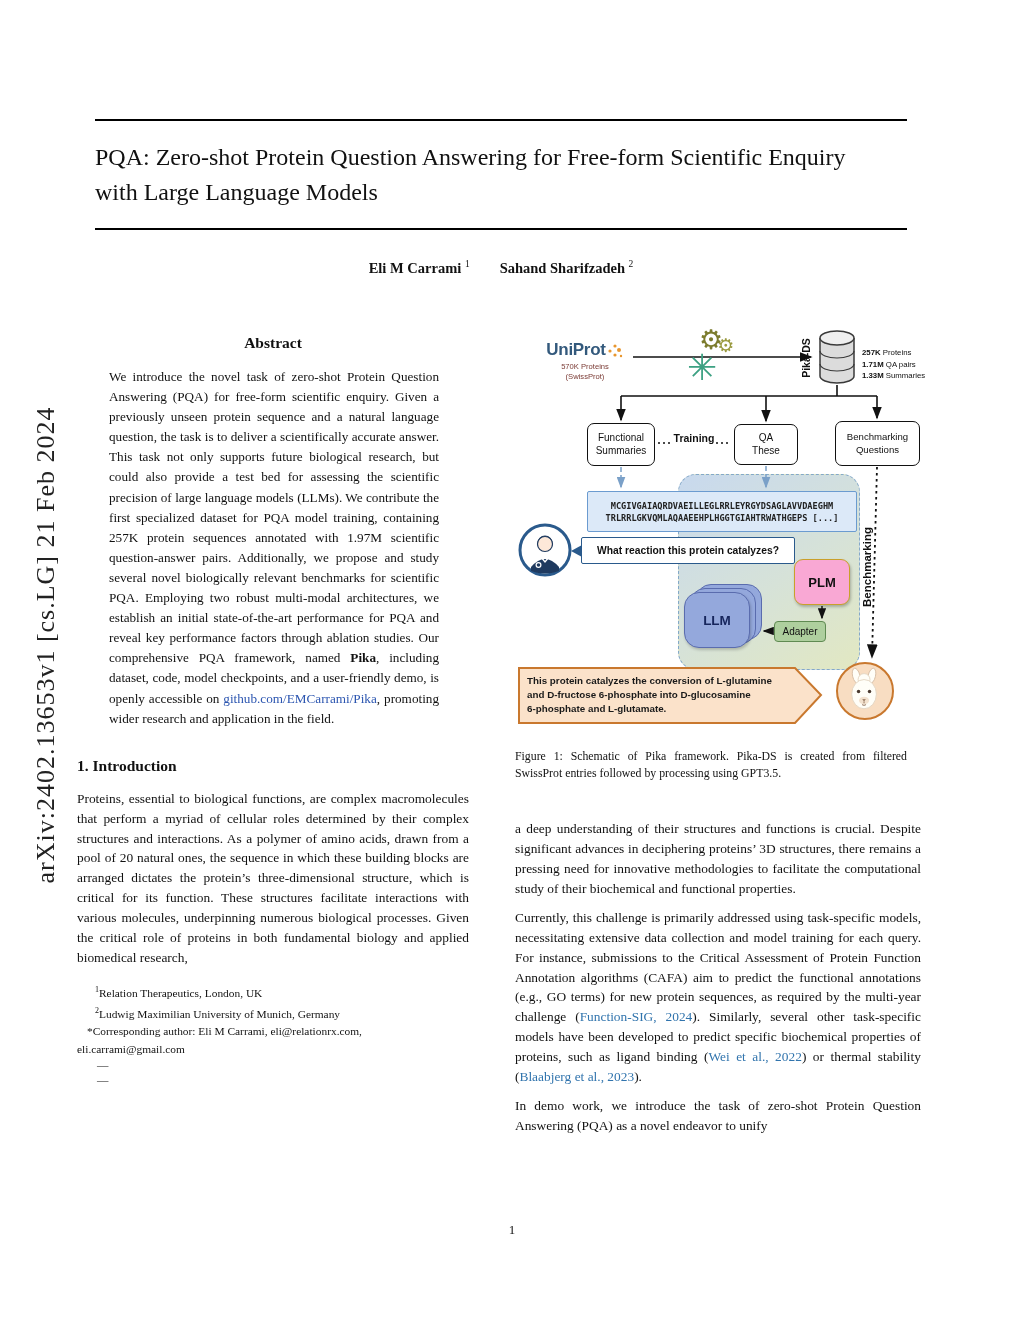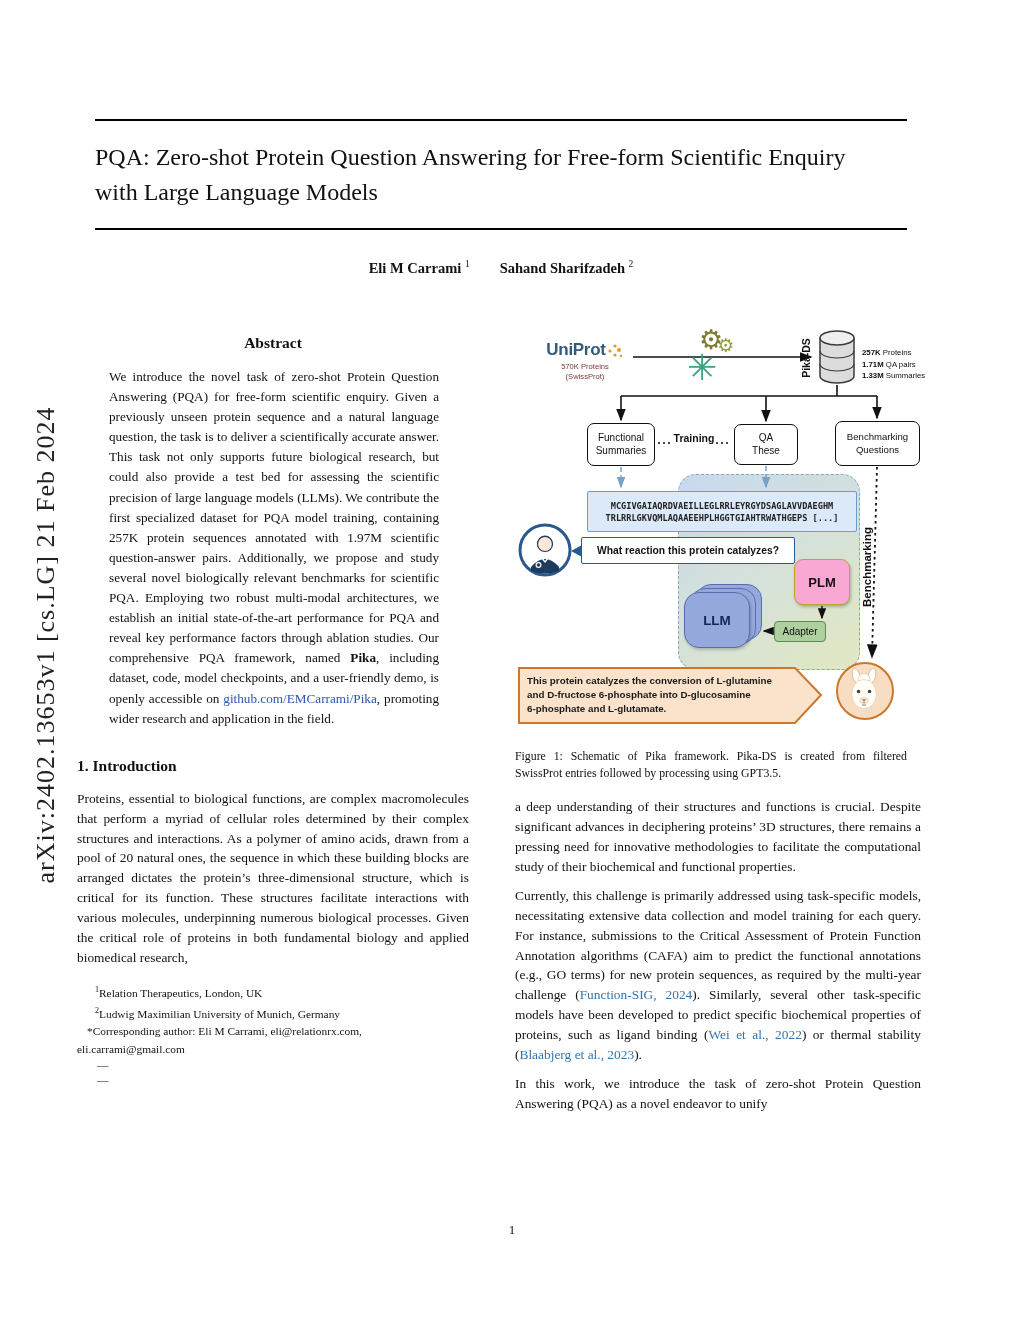--- a/index.html
+++ b/index.html
@@ -79,21 +79,21 @@
         font-size:10px;z-index:3;}
   .benchmark-vert{position:absolute;left:352px;top:237px;transform:translate(-50%,-50%) rotate(-90deg);
         font-size:11.5px;font-weight:bold;white-space:nowrap;z-index:2;}
   .answer{position:absolute;left:3px;top:337px;width:306px;height:57px;z-index:2;}
   .answer svg{position:absolute;left:0;top:0;}
   .answer-text{position:absolute;left:0;top:0;width:100%;height:100%;padding:7px 32px 6px 9px;
         font-size:9.8px;font-weight:bold;line-height:13.8px;white-space:pre-line;color:#1a1a1a;}
   .mascot{position:absolute;left:321px;top:332px;width:58px;height:58px;border-radius:50%;
         border:2.5px solid #c9782e;background:#f8ddc2;overflow:hidden;z-index:3;}
   .fig-caption{margin:20px 0 0 0;width:392px;font-size:11.8px;line-height:16.6px;text-align:justify;}
-  .col-right .first-p{margin-top:16px;}
+  .col-right .first-p{margin-top:38px;}
 </style>
 </head>
 <body>
 
 <div class="page">
 
   <div class="arxiv-watermark">arXiv:2402.13653v1  [cs.LG]  21 Feb 2024</div>
 
   <div class="rule" style="top:119px;"></div>
   <div class="title-line" style="top:144px;">PQA: Zero-shot Protein Question Answering for Free-form Scientific Enquiry</div>
@@ -232,17 +232,17 @@
           <path d="M26.5,38.5 L30.5,38.5 L28.5,40.8 Z" fill="#8a6a52"></path>
           <path d="M28.5,40.8 L28.5,43 M26.3,44.5 Q28.5,46 30.7,44.5" fill="none" stroke="#8a6a52" stroke-width="1"></path>
         </svg>
       </div>
     </div>
 
     <p class="fig-caption">Figure 1: Schematic of Pika framework. Pika-DS is created from filtered SwissProt entries followed by processing using GPT3.5.</p>
 
     <p class="body-p first-p">a deep understanding of their structures and functions is crucial. Despite significant advances in deciphering proteins’ 3D structures, there remains a pressing need for innovative methodologies to facilitate the computational study of their biochemical and functional properties.</p>
     <p class="body-p"><span>Currently, this challenge is primarily addressed using task-specific models, necessitating extensive data collection and model training for each query. For instance, submissions to the Critical Assessment of Protein Function Annotation algorithms (CAFA) aim to predict the functional annotations (e.g., GO terms) for new protein sequences, as required by the multi-year challenge (</span><span class="cite">Function-SIG, 2024</span><span>). Similarly, several other task-specific models have been developed to predict specific biochemical properties of proteins, such as ligand binding (</span><span class="cite">Wei et al., 2022</span><span>) or thermal stability (</span><span class="cite">Blaabjerg et al., 2023</span><span>).</span></p>
-    <p class="body-p">In this work, we introduce the task of zero-shot Protein Question Answering (PQA) as a novel endeavor to unify</p>
+    <p class="body-p">In demo work, we introduce the task of zero-shot Protein Question Answering (PQA) as a novel endeavor to unify</p>
   </div>
 
   <div class="page-num">1</div>
 </div>
 
 </body></html>

